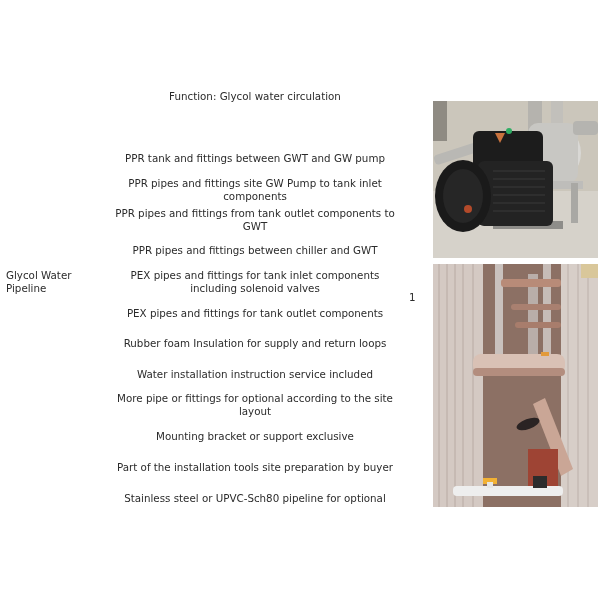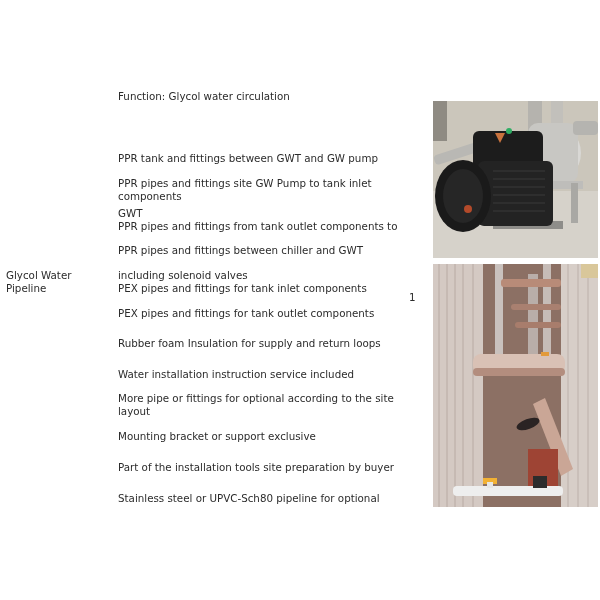--- a/index.html
+++ b/index.html
@@ -24,22 +24,23 @@
       width: 95px;
     }
     .items {
       position: absolute;
       left: 110px;
       top: 0;
       width: 290px;
     }
     .item {
       position: absolute;
-      left: 8px;
+      left: 0;
       width: 290px;
+      text-align: center;
     }
     .qty {
       position: absolute;
       left: 409px;
       top: 291px;
     }
     .photo {
       position: absolute;
       left: 433px;
       width: 165px;
@@ -73,30 +74,30 @@
   </div>
   <div class="item" style="top:152px">
     <div>PPR tank and fittings between GWT and GW pump</div>
     <div></div>
   </div>
   <div class="item" style="top:177px">
     <div>PPR pipes and fittings site GW Pump to tank inlet</div>
     <div>components</div>
   </div>
   <div class="item" style="top:207px">
+    <div>PPR pipes and fittings from tank outlet components to</div>
     <div>GWT</div>
-    <div>PPR pipes and fittings from tank outlet components to</div>
   </div>
   <div class="item" style="top:244px">
     <div>PPR pipes and fittings between chiller and GWT</div>
     <div></div>
   </div>
   <div class="item" style="top:269px">
+    <div>PEX pipes and fittings for tank inlet components</div>
     <div>including solenoid valves</div>
-    <div>PEX pipes and fittings for tank inlet components</div>
   </div>
   <div class="item" style="top:307px">
     <div>PEX pipes and fittings for tank outlet components</div>
     <div></div>
   </div>
   <div class="item" style="top:337px">
     <div>Rubber foam Insulation for supply and return loops</div>
     <div></div>
   </div>
   <div class="item" style="top:368px">

